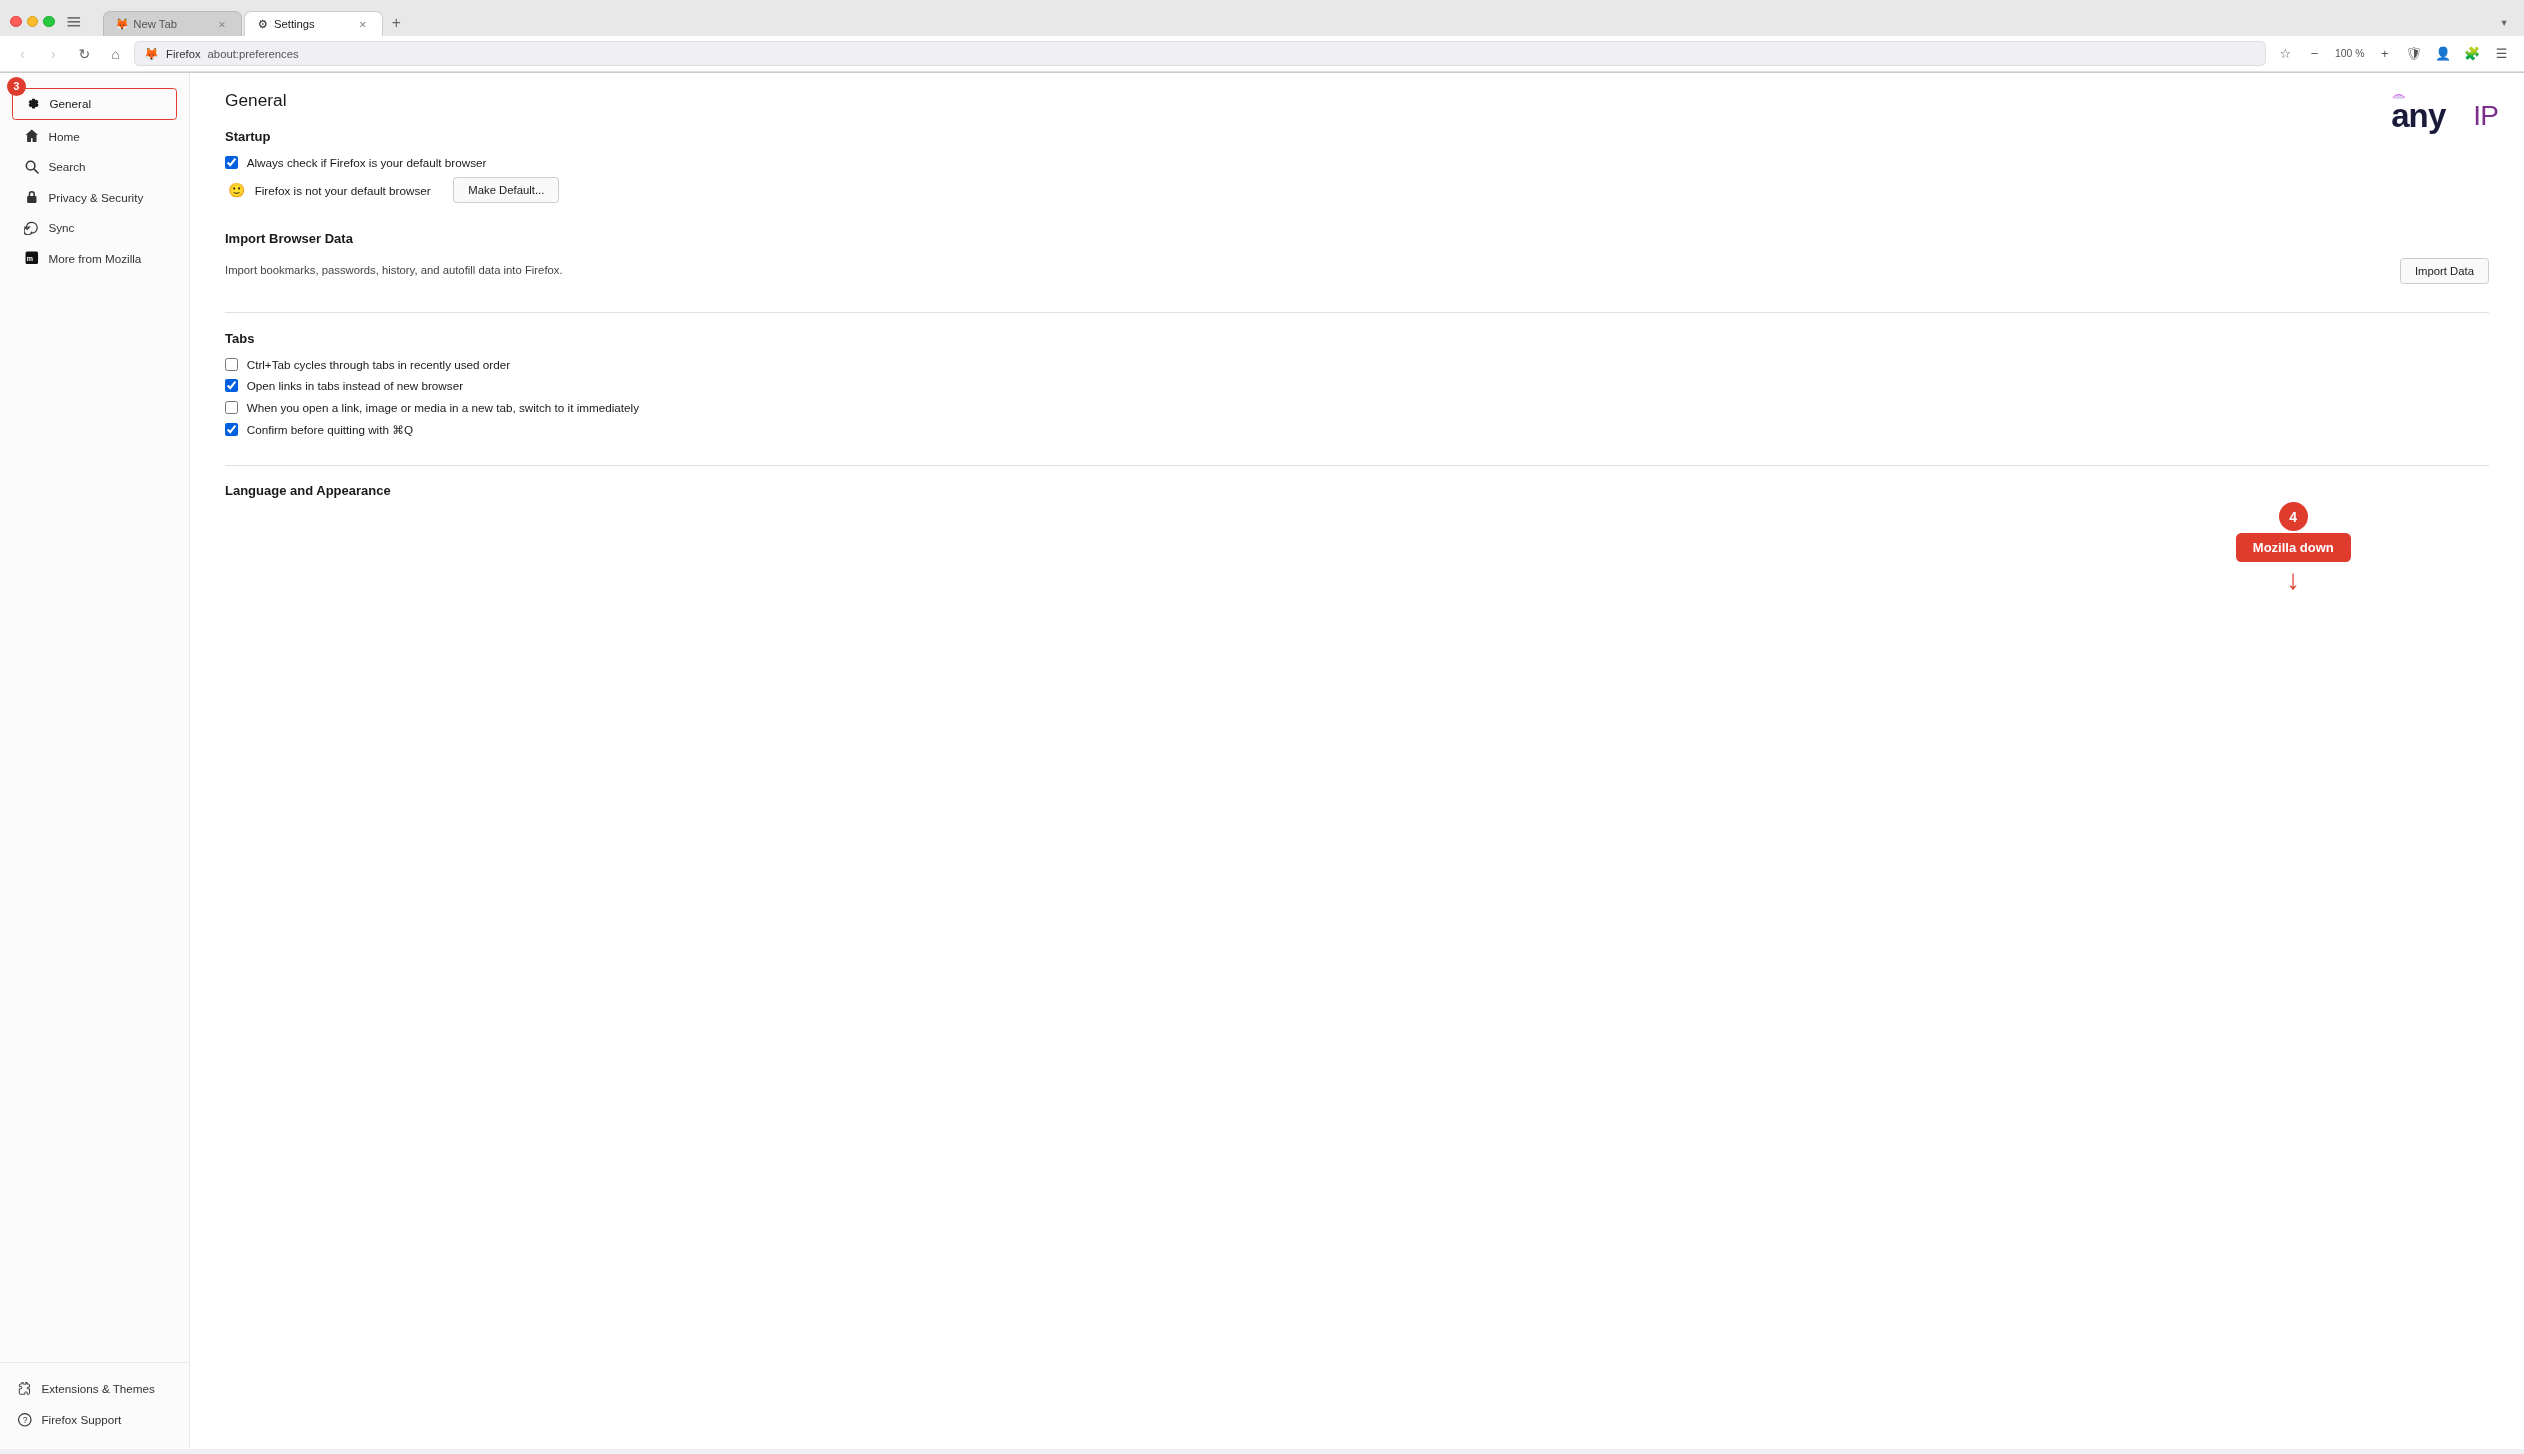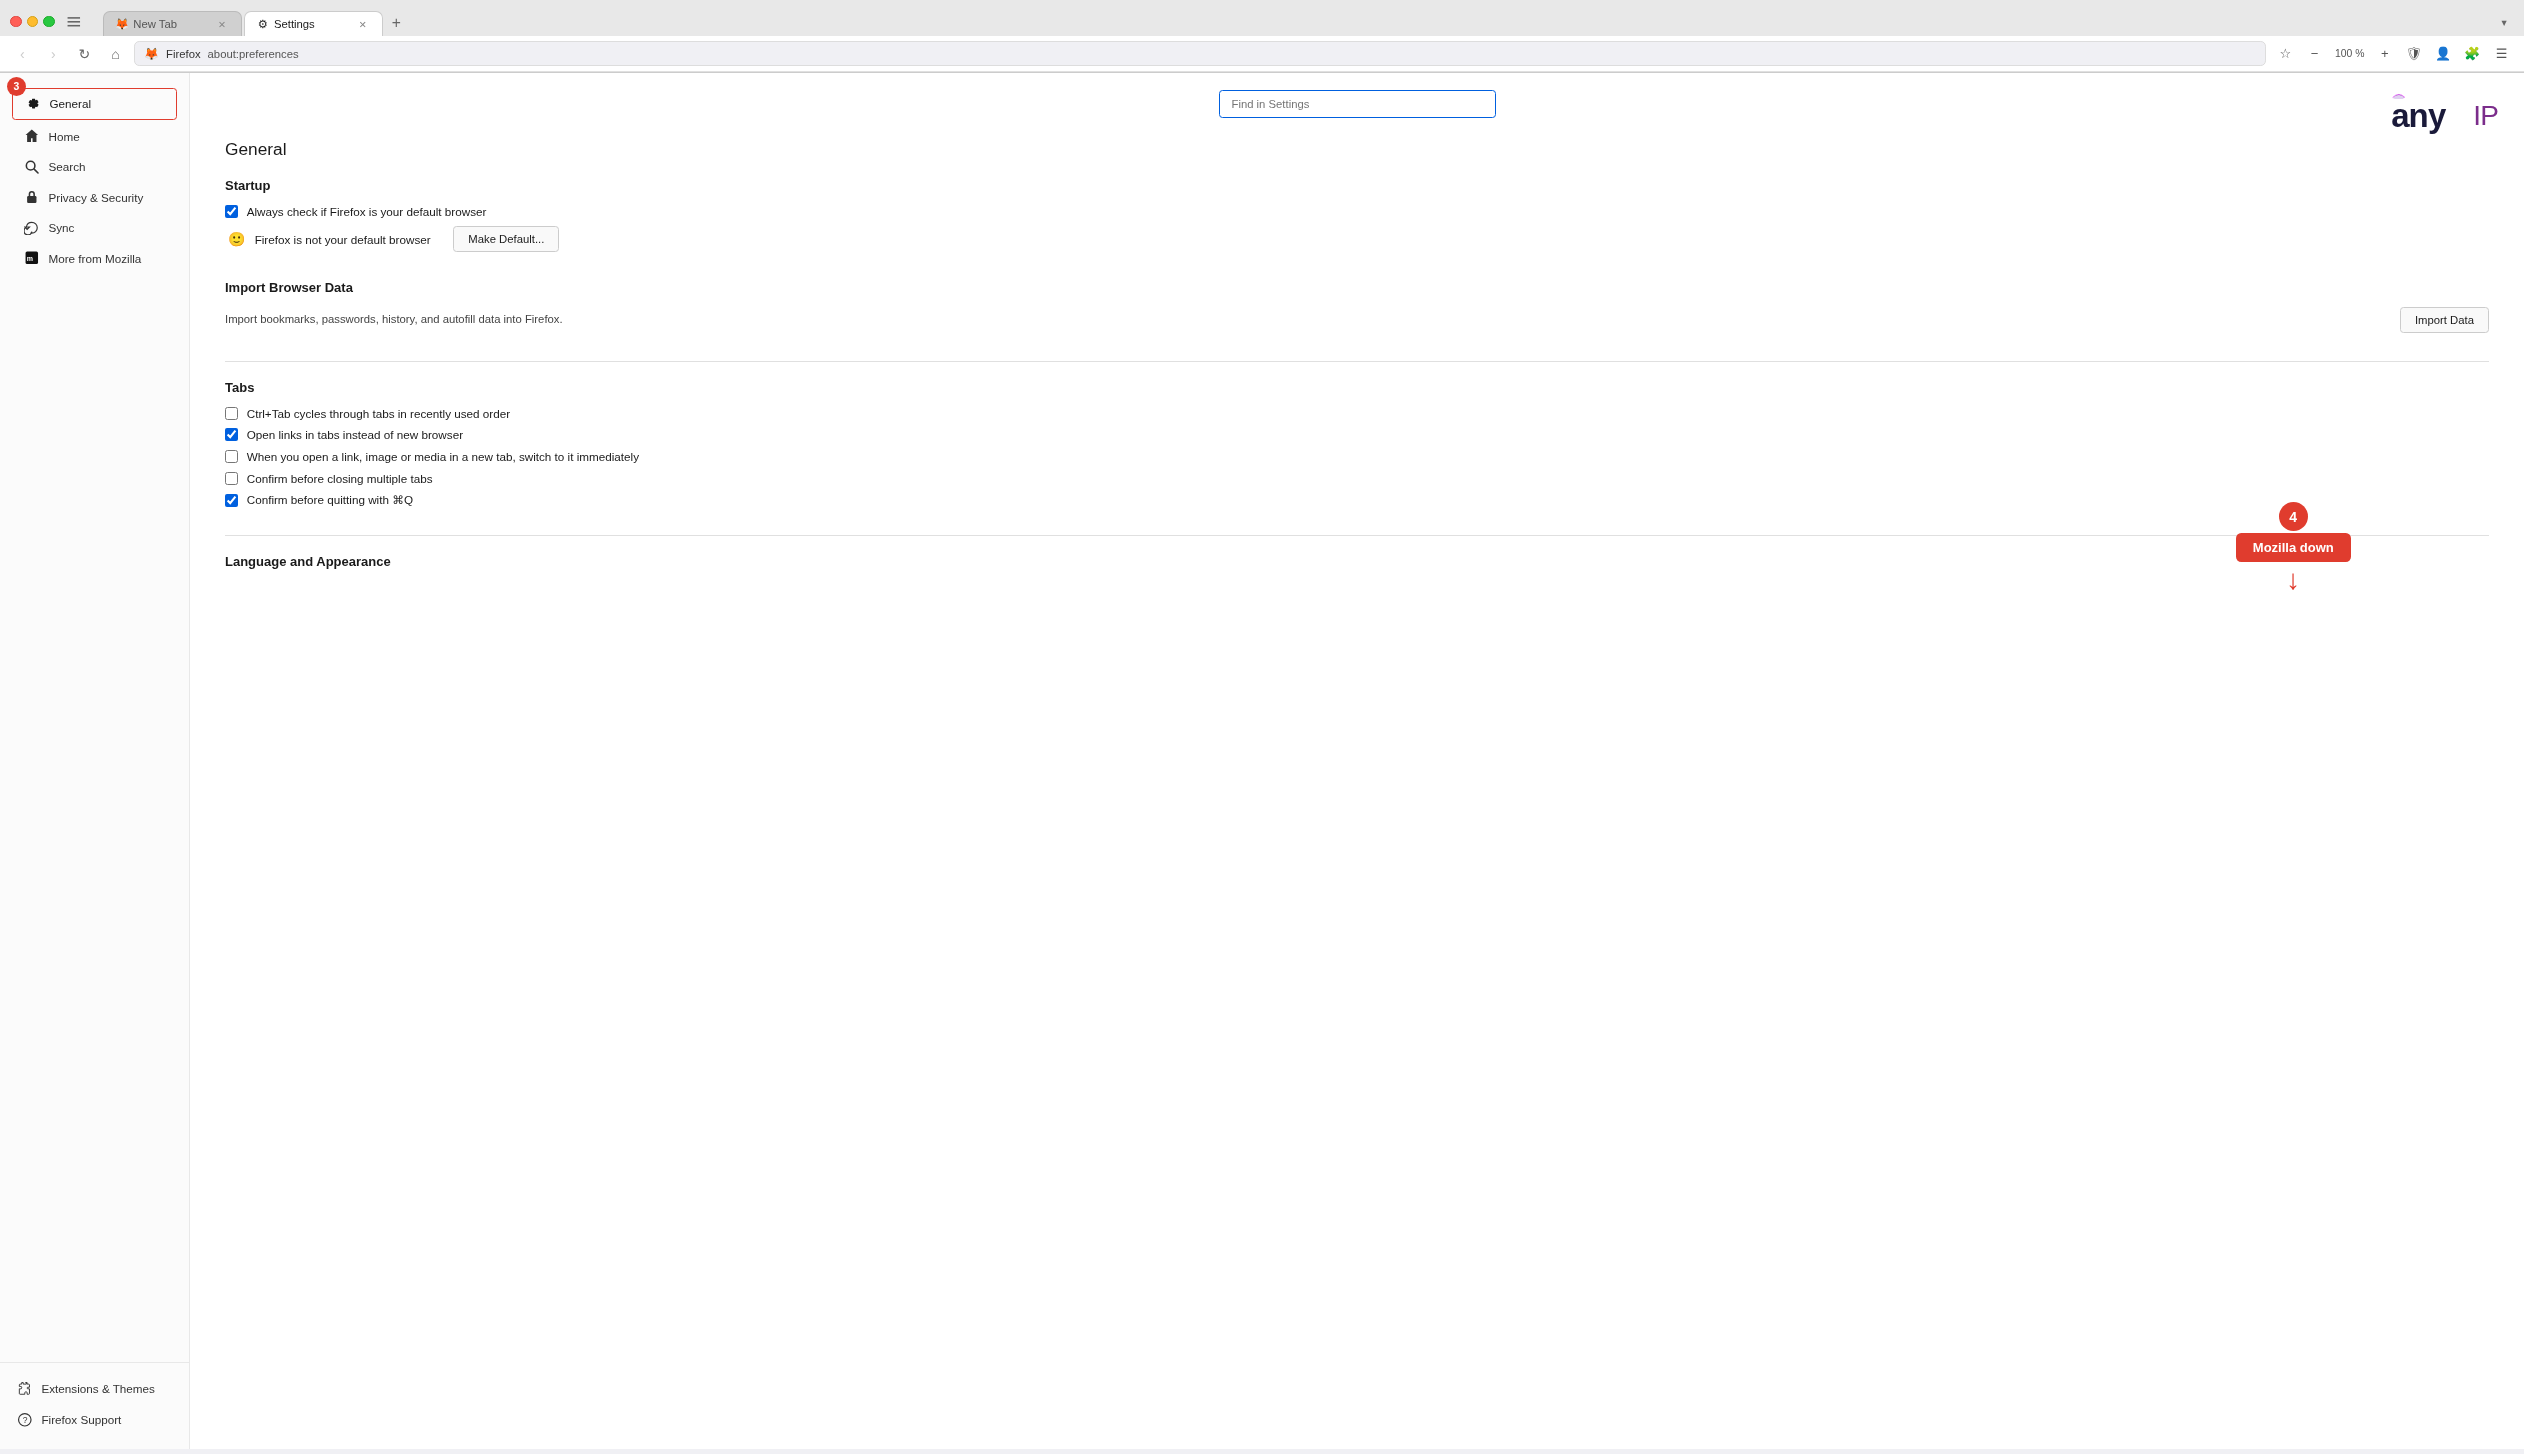--- a/index.html
+++ b/index.html
@@ -209,23 +209,20 @@
               <circle cx="10" cy="10" r="8" fill="none" stroke="currentColor" stroke-width="1.5"></circle>
               <text x="7.5" y="14.5" font-size="11" fill="currentColor">?</text>
             </svg>
         </span>
         <span>Firefox Support</span>
       </div>
     </div>
   </div>
 
   <div class="main-panel">
-    <div class="find-bar-row">
-      <input class="find-input" type="text" placeholder="Find in Settings" style="">
-    </div>
 
     <h1 class="section-title">General</h1>
 
     <div class="section-block">
       <h2 class="subsection-title">Startup</h2>
 
       <div class="checkbox-row">
         <input type="checkbox" checked="" id="default-check" style="">
         <label for="default-check">Always check if Firefox is your default browser</label>
       </div>
@@ -254,24 +251,20 @@
         <input type="checkbox" id="ctrl-tab" style="">
         <label for="ctrl-tab">Ctrl+Tab cycles through tabs in recently used order</label>
       </div>
       <div class="checkbox-row">
         <input type="checkbox" checked="" id="open-links" style="">
         <label for="open-links">Open links in tabs instead of new browser</label>
       </div>
       <div class="checkbox-row">
         <input type="checkbox" id="switch-tab" style="">
         <label for="switch-tab">When you open a link, image or media in a new tab, switch to it immediately</label>
-      </div>
-      <div class="checkbox-row">
-        <input type="checkbox" id="confirm-close" style="">
-        <label for="confirm-close">Confirm before closing multiple tabs</label>
       </div>
       <div class="checkbox-row">
         <input type="checkbox" checked="" id="confirm-quit" style="">
         <label for="confirm-quit">Confirm before quitting with ⌘Q</label>
       </div>
     </div>
 
     <hr class="divider">
 
     <div class="section-block">

